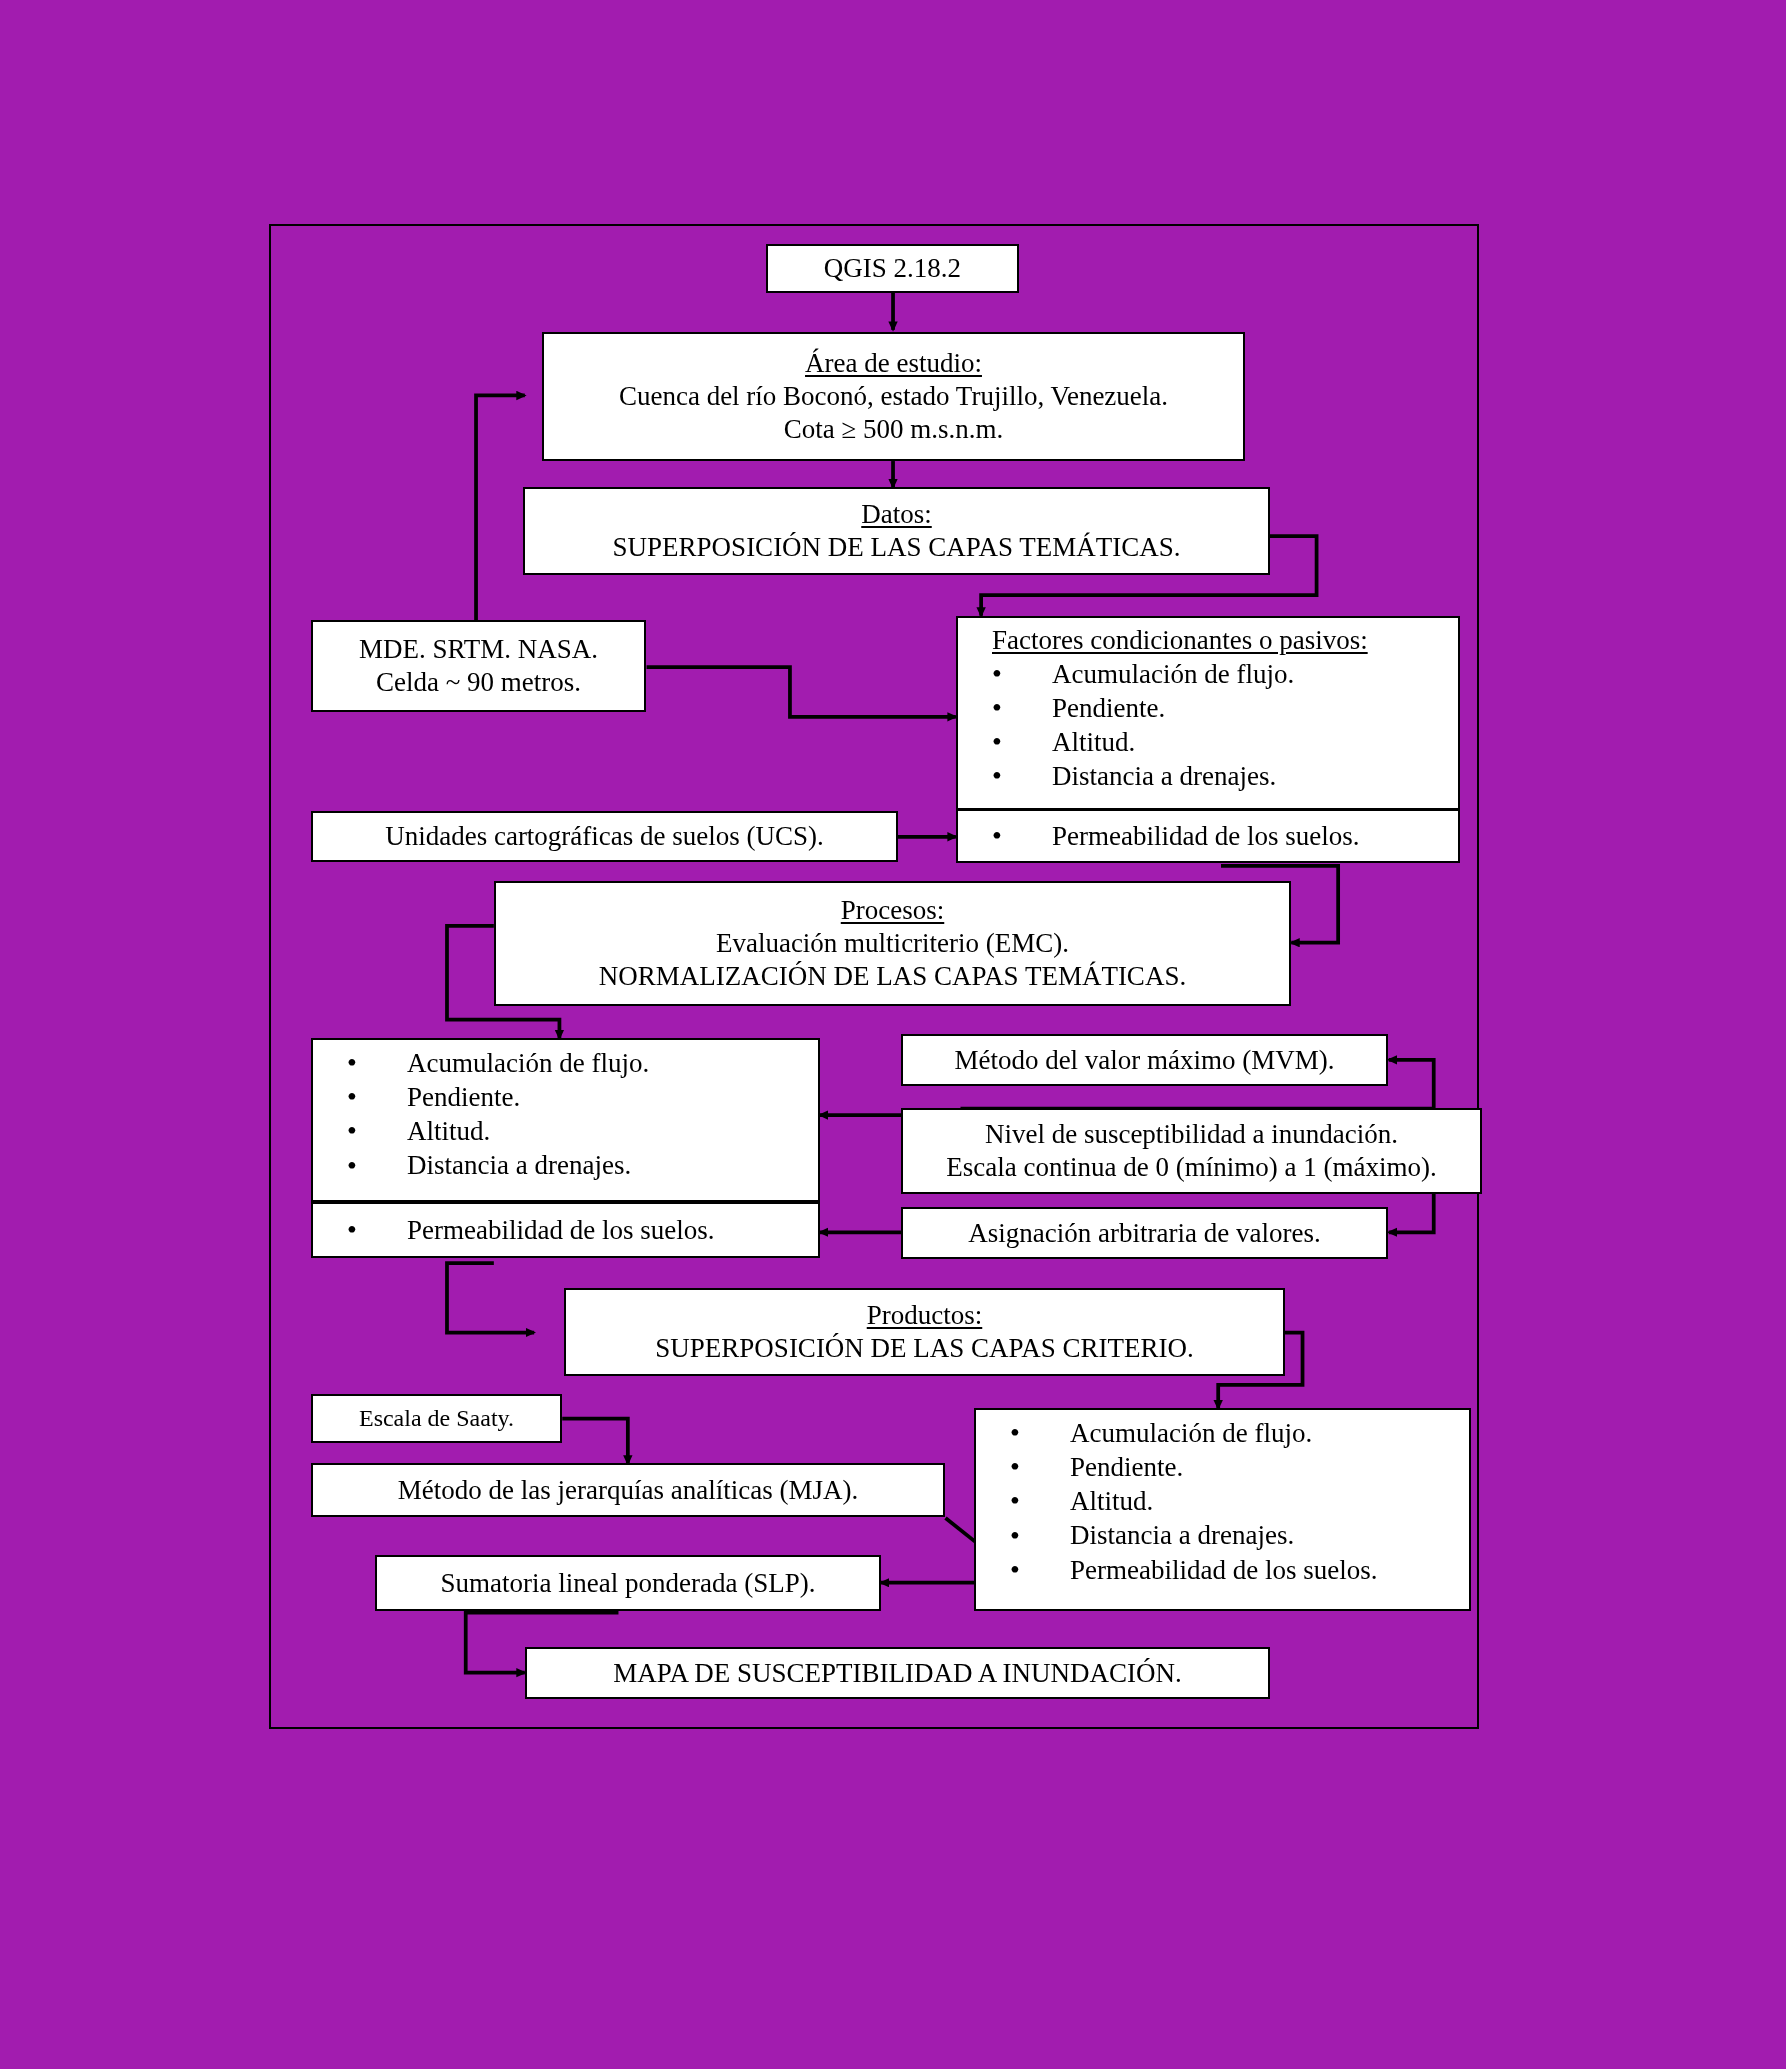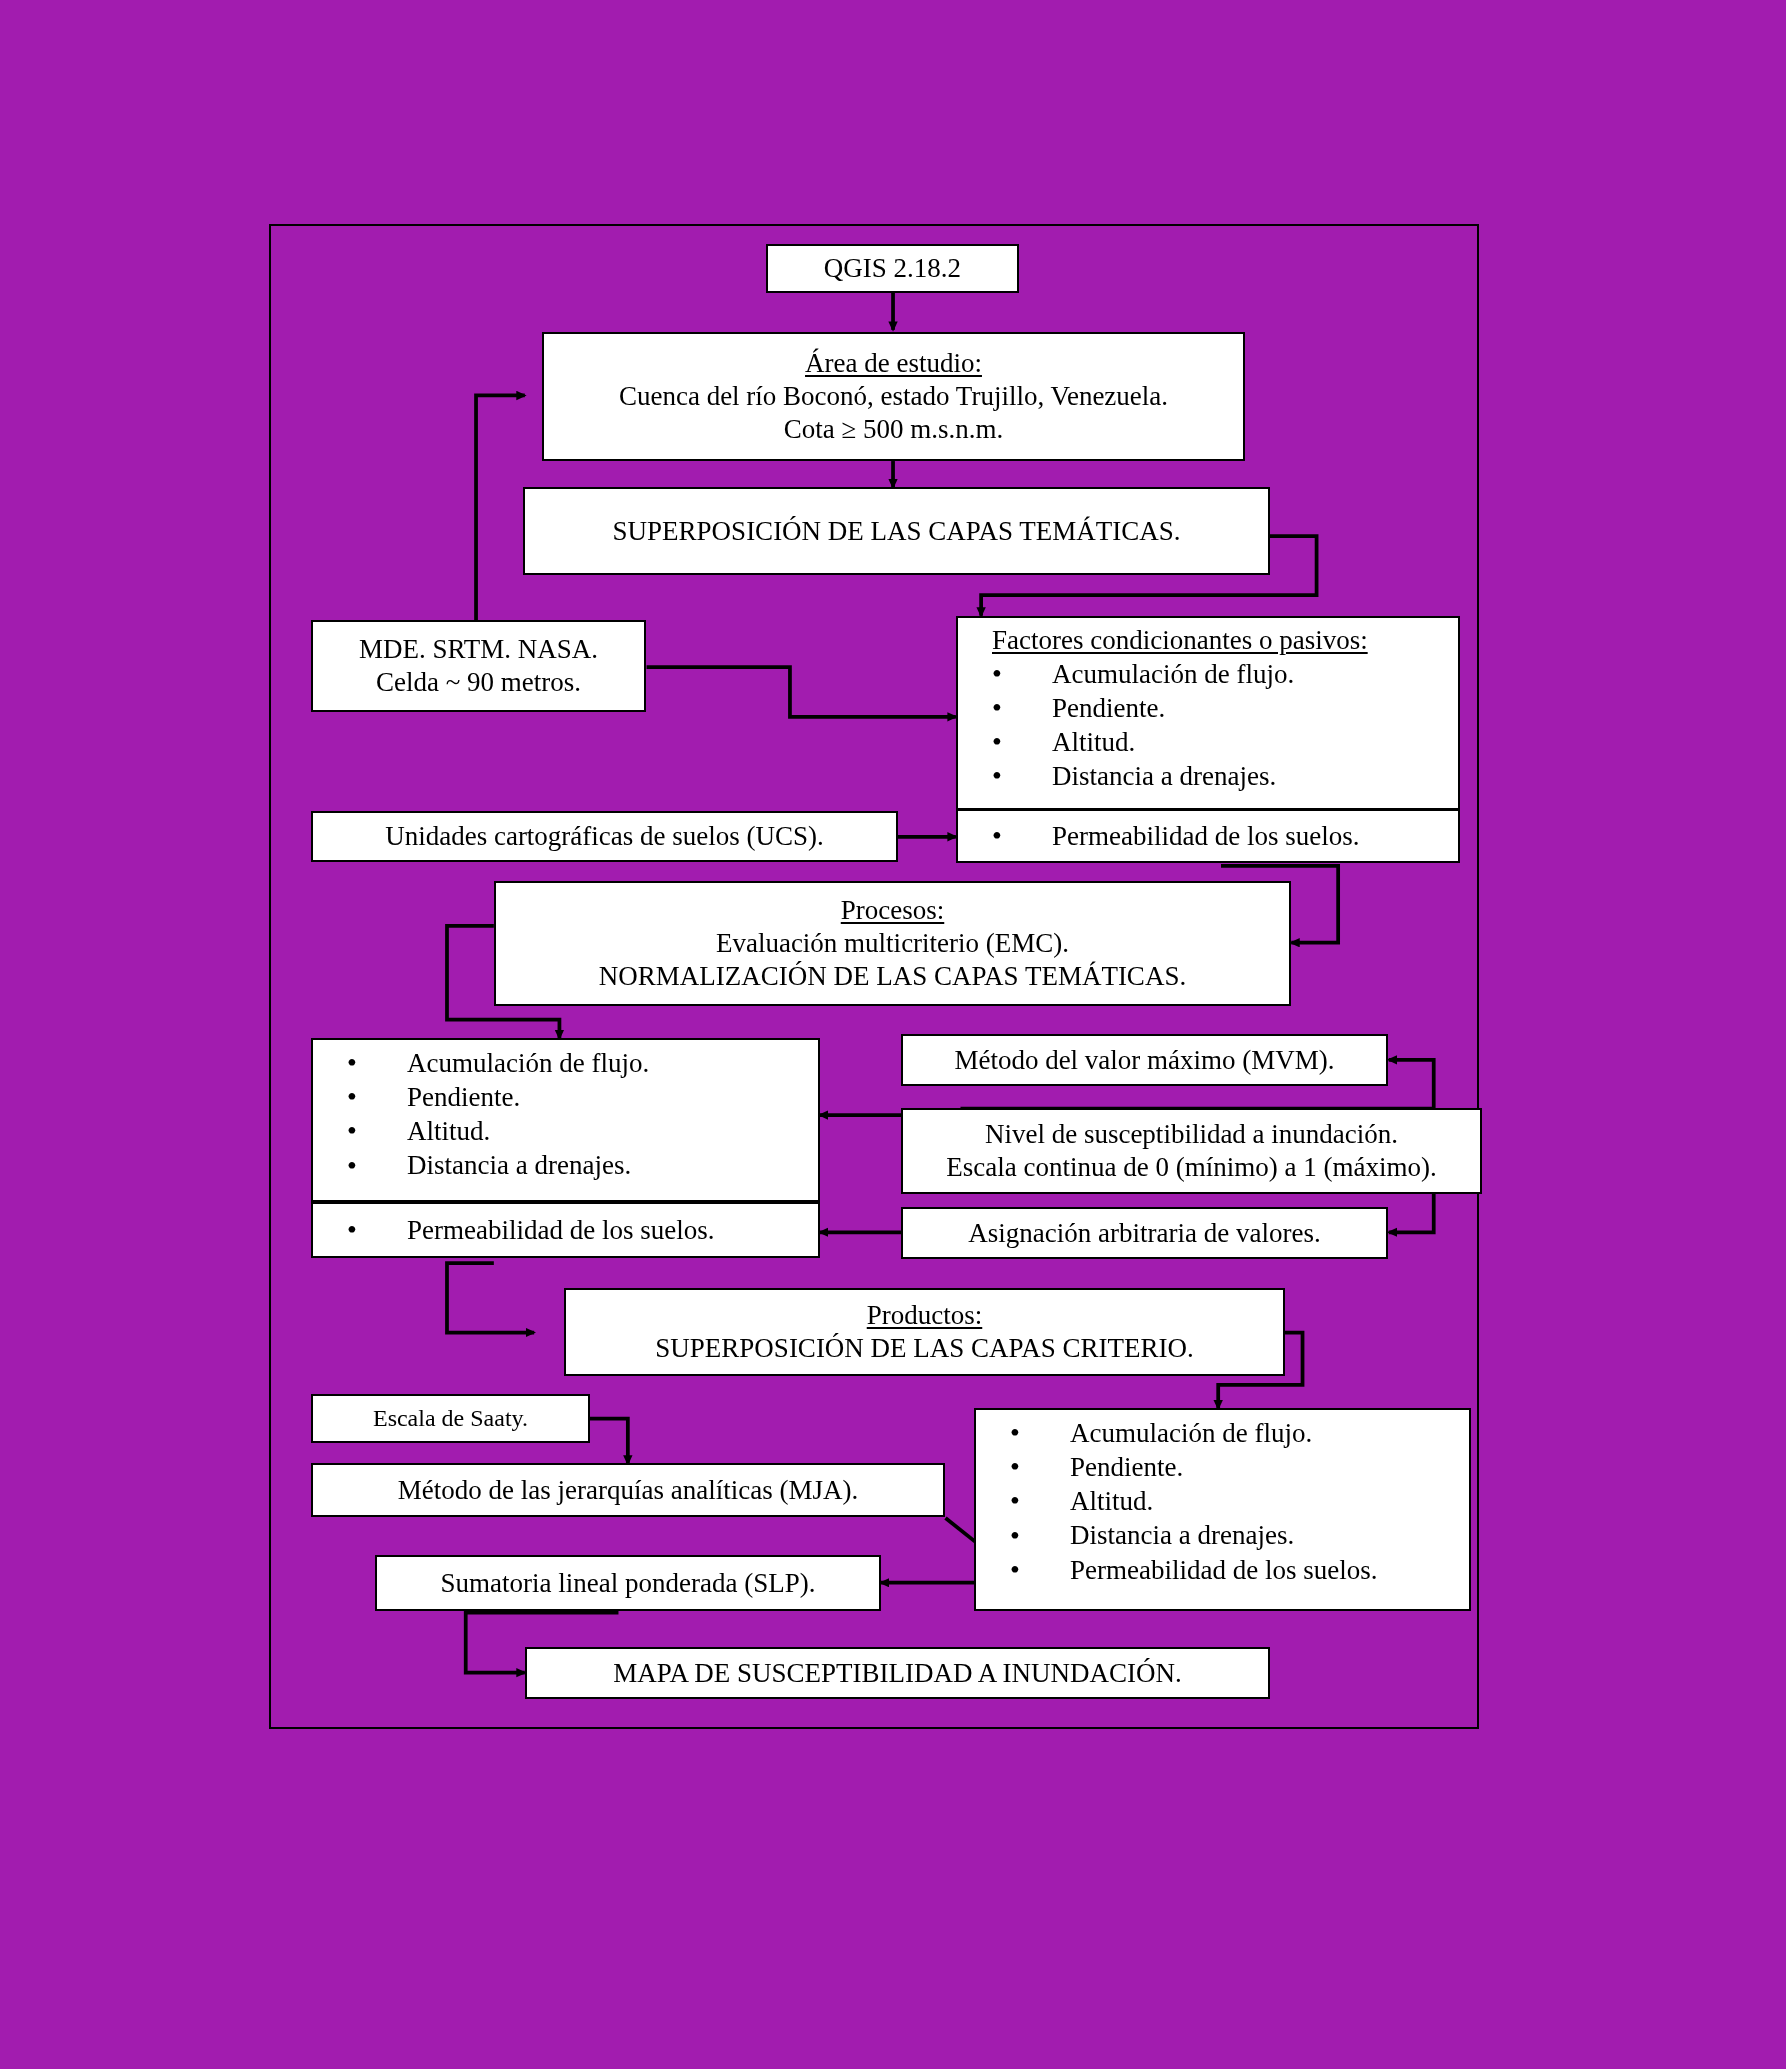--- a/index.html
+++ b/index.html
@@ -133,20 +133,21 @@
     <span class="line">QGIS 2.18.2</span>
   </div>
 
   <div class="node" style="left:542px; top:332px; width:703px; height:129px;">
     <span class="line u hdr">Área de estudio:</span>
     <span class="line">Cuenca del río Boconó, estado Trujillo, Venezuela.</span>
     <span class="line">Cota ≥ 500 m.s.n.m.</span>
   </div>
 
   <div class="node" style="left:523px; top:487px; width:747px; height:88px;">
+    <span class="line u hdr">Datos:</span>
     <span class="line">SUPERPOSICIÓN DE LAS CAPAS TEMÁTICAS.</span>
   </div>
 
   <div class="node" style="left:311px; top:620px; width:335px; height:92px;">
     <span class="line">MDE. SRTM. NASA.</span>
     <span class="line">Celda ~ 90 metros.</span>
   </div>
 
   <div class="node" style="left:311px; top:811px; width:587px; height:51px;">
     <span class="line">Unidades cartográficas de suelos (UCS).</span>
@@ -200,21 +201,21 @@
 
   <div class="node" style="left:901px; top:1207px; width:487px; height:52px;">
     <span class="line">Asignación arbitraria de valores.</span>
   </div>
 
   <div class="node" style="left:564px; top:1288px; width:721px; height:88px;">
     <span class="line u hdr">Productos:</span>
     <span class="line">SUPERPOSICIÓN DE LAS CAPAS CRITERIO.</span>
   </div>
 
-  <div class="node" style="left:311px; top:1394px; width:279px; height:49px; font-size:24px;">
+  <div class="node" style="left:311px; top:1394px; width:251px; height:49px; font-size:24px;">
     <span class="line">Escala de Saaty.</span>
   </div>
 
   <div class="node" style="left:311px; top:1463px; width:634px; height:54px;">
     <span class="line">Método de las jerarquías analíticas (MJA).</span>
   </div>
 
   <div class="node" style="left:375px; top:1555px; width:506px; height:56px;">
     <span class="line">Sumatoria lineal ponderada (SLP).</span>
   </div>

